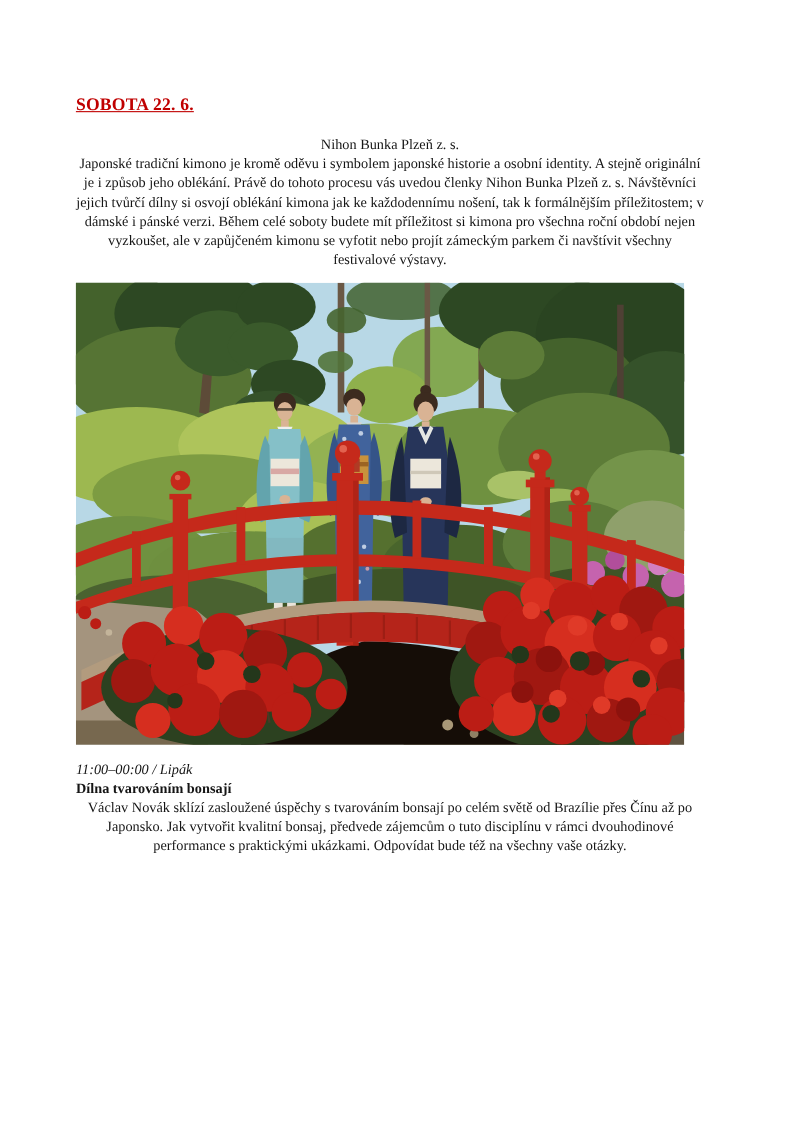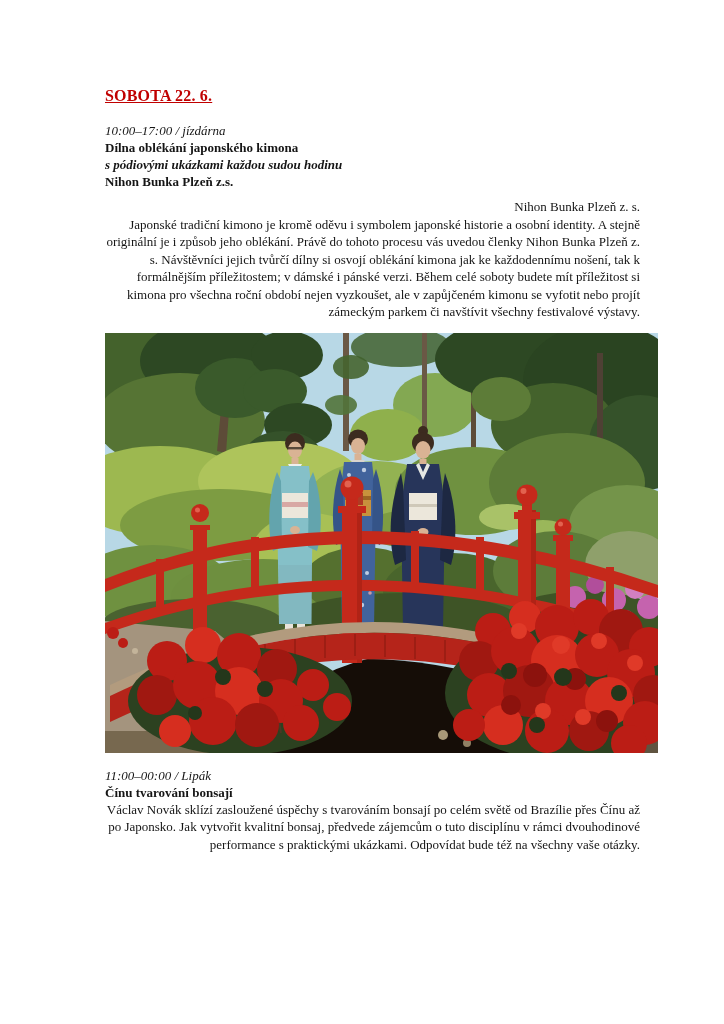--- a/index.html
+++ b/index.html
@@ -1,47 +1,41 @@
 <!DOCTYPE html>
 <html lang="cs" style="--c-heading: #c00000; --c-sky: #b8d8e6; --c-treedark: #2d4823; --c-treemid: #44622c; --c-treelight: #7da341; --c-bushlight: #9db850; --c-bushmid: #6f9140; --c-bushdark: #4a6230; --c-trunk: #5d4b38; --c-red: #c5291b; --c-reddark: #8e1a10; --c-deckwood: #b29b7e; --c-teal: #85c0c8; --c-tealdark: #63a4ad; --c-blue: #41639c; --c-navy: #27355a; --c-navydark: #1d2842; --c-obiorange: #c8923c; --c-obiwhite: #ece7db; --c-skin: #d9b394; --c-hair: #3c2b1f; --c-azalea: #bb1d15; --c-azaleadark: #8c120d; --c-azalealight: #e03a28; --c-foliage: #2c4120; --c-pink: #c563ae; --c-gravel: #a4947e; --c-soil: #77684f; --c-shadow: #150d07; --c-rock: #a89878;"><head>
 <meta charset="utf-8">
 <style>
   html,body{margin:0;padding:0;background:#ffffff;}
   .page{
     width:724px;height:1024px;background:#ffffff;box-sizing:border-box;
-    padding:86px 84px 0 105px;position:relative;overflow:hidden;
+    padding:86px 84px 0 69px;position:relative;overflow:hidden;
     font-family:"Liberation Serif","DejaVu Serif",serif;
     font-size:13px;color:#151515;
   }
   h1.day{
     font-size:16px;font-weight:bold;text-decoration:underline;
     color:var(--c-heading,#c00000);margin:0 0 16px 0;line-height:20px;letter-spacing:.2px;
   }
   .lines{line-height:17px;margin:0;}
   .block1{margin-bottom:8px;}
   .italic{font-style:italic;}
   .bold{font-weight:bold;}
   .bolditalic{font-weight:bold;font-style:italic;}
-  .para{line-height:17.5px;margin:0;text-align:right;}
+  .para{line-height:17.5px;margin:0;text-align:center;}
   figure.photo{margin:12px 0 14px 0;width:553px;height:420px;padding:0;}
   figure.photo svg{display:block;}
 </style>
 </head>
 <body>
 
 <div class="page">
 
   <h1 class="day">SOBOTA 22. 6.</h1>
 
-  <section class="lines block1">
-    <div class="italic">10:00–17:00 / jízdárna</div>
-    <div class="bold">Dílna oblékání japonského kimona</div>
-    <div class="bolditalic">s pódiovými ukázkami každou sudou hodinu</div>
-    <div class="bold">Nihon Bunka Plzeň z.s.</div>
-  </section>
 
   <section class="para">
     <div>Nihon Bunka Plzeň z. s.</div>
     <div>Japonské tradiční kimono je kromě oděvu i symbolem japonské historie a osobní identity. A stejně originální je i způsob jeho oblékání. Právě do tohoto procesu vás uvedou členky Nihon Bunka Plzeň z. s. Návštěvníci jejich tvůrčí dílny si osvojí oblékání kimona jak ke každodennímu nošení, tak k formálnějším příležitostem; v dámské i pánské verzi.  Během celé soboty budete mít příležitost si kimona pro všechna roční období nejen vyzkoušet, ale v zapůjčeném kimonu se vyfotit nebo projít zámeckým parkem či navštívit všechny festivalové výstavy.</div>
   </section>
 
   <figure class="photo" role="img" aria-label="Tři ženy v kimonech stojí za zábradlím červeného japonského mostku v zámeckém parku, v popředí kvetoucí červené azalky">
     <svg viewBox="0 0 553 420" width="553" height="420">
 
       <rect x="0" y="0" width="553" height="420" style="fill:var(--c-sky)"></rect>
@@ -297,17 +291,17 @@
         <circle cx="404" cy="338" r="8" fill="#24371b"></circle>
         <circle cx="458" cy="344" r="9" fill="#24371b"></circle>
         <circle cx="514" cy="360" r="8" fill="#24371b"></circle>
         <circle cx="432" cy="392" r="8" fill="#24371b"></circle>
       </g>
     </svg>
   </figure>
 
   <section class="lines">
     <div class="italic">11:00–00:00 / Lipák</div>
-    <div class="bold">Čínu tvarování bonsají</div>
+    <div class="bold">Dílna tvarováním bonsají</div>
     <div class="para">Václav Novák sklízí zasloužené úspěchy s tvarováním bonsají po celém světě od Brazílie přes Čínu až po Japonsko. Jak vytvořit kvalitní bonsaj, předvede zájemcům o tuto disciplínu v rámci dvouhodinové performance s praktickými ukázkami. Odpovídat bude též na všechny vaše otázky.</div>
   </section>
 
 </div>
 
 </body></html>

